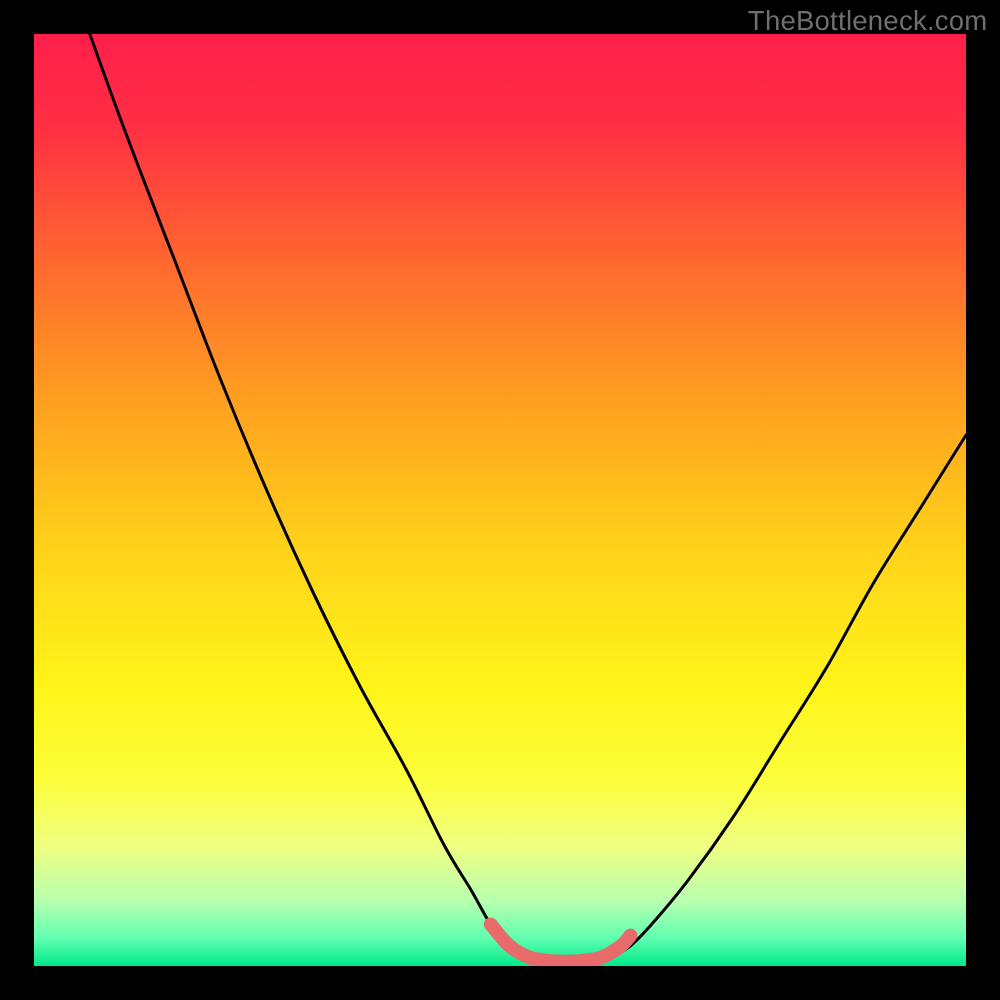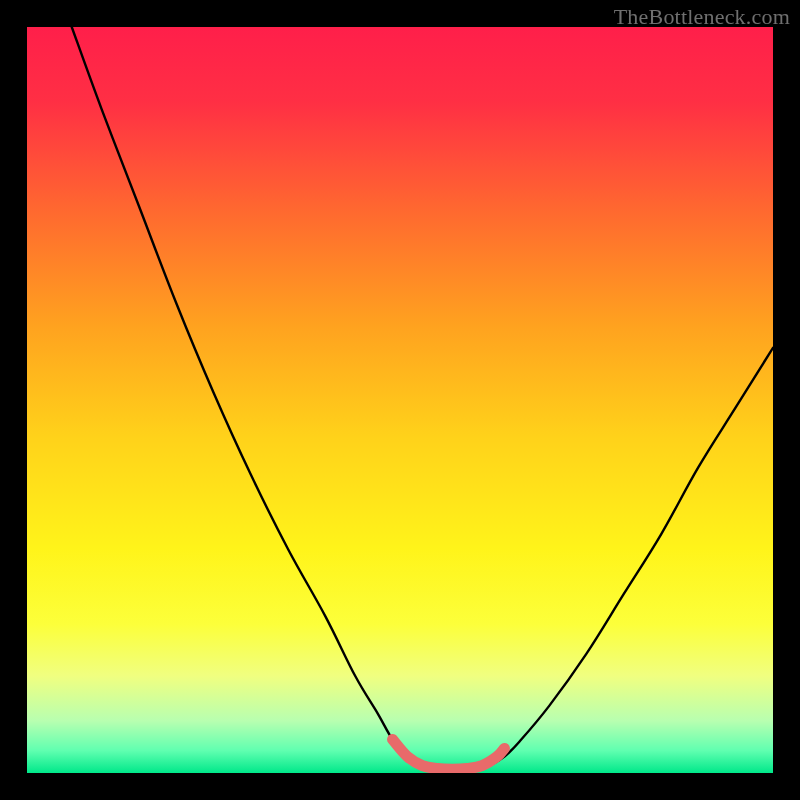--- a/index.html
+++ b/index.html
@@ -35,21 +35,20 @@
     height: 100%;
   }
   .watermark {
     position: absolute;
     top: 4px;
     right: 10px;
     color: #6f6f6f;
     font-size: 22px;
     font-weight: 500;
     letter-spacing: 0.2px;
-    font-family: Liberation Serif, serif;
   }
   svg.curves {
     position: absolute;
     left: 0;
     top: 0;
     width: 100%;
     height: 100%;
   }
 </style>
 </head>

